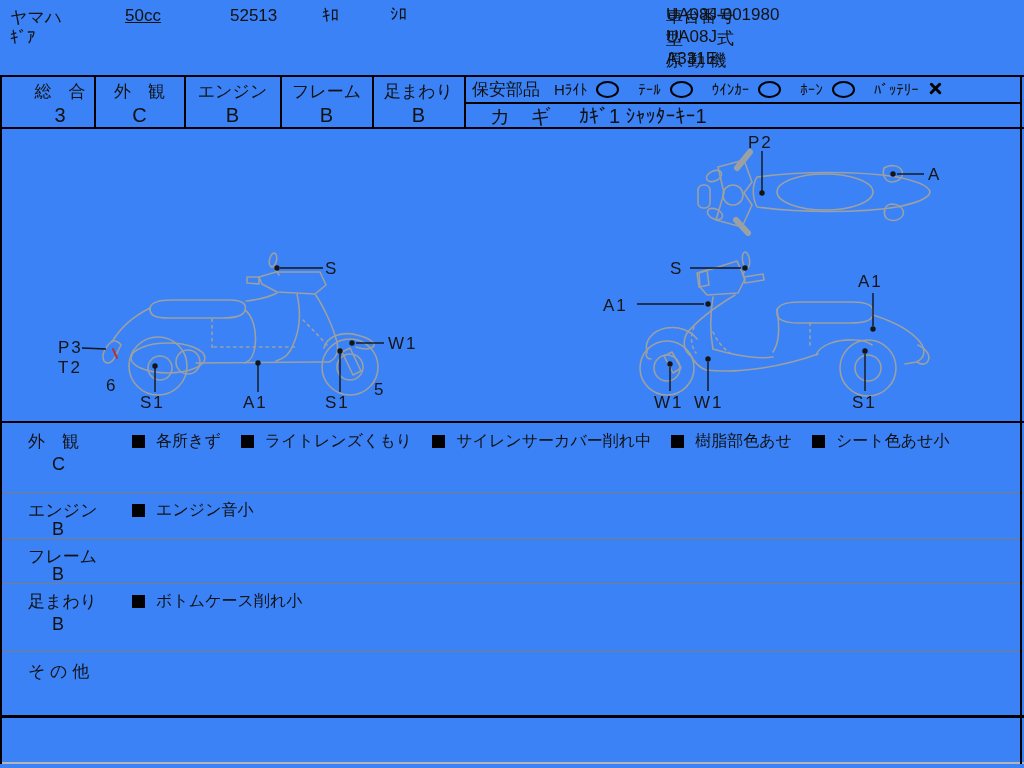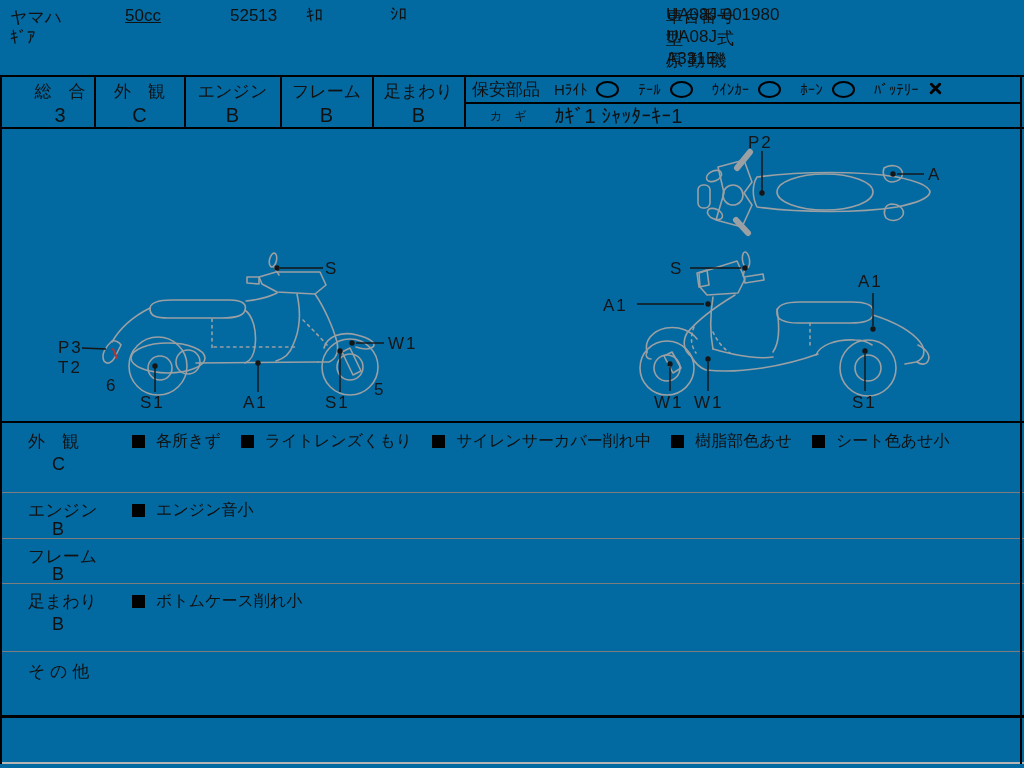--- a/index.html
+++ b/index.html
@@ -1,17 +1,17 @@
 <!DOCTYPE html>
 <html><head>
 <meta charset="utf-8">
 <style>
   html,body{margin:0;padding:0;background:#e8e8e8;}
   body{width:1024px;height:768px;font-family:"Liberation Sans","DejaVu Sans",sans-serif;color:#111;}
-  .sheet{position:relative;width:1024px;height:768px;background:#0369a1;overflow:hidden;}
+  .sheet{position:relative;width:1024px;height:768px;background:#3b82f6;overflow:hidden;}
   .hline{position:absolute;background:#000;}
   .vline{position:absolute;background:#000;}
   .sep{position:absolute;background:#7d7d7d;}
   
   .hdr span{position:absolute;font-size:17px;white-space:nowrap;}
   .hdr .lbl{display:inline-block;width:92px;}
   
   .gcell{position:absolute;top:76px;height:53px;text-align:center;}
   .glabel{display:block;font-size:17px;margin-top:4px;white-space:nowrap;}
   .gvalue{display:block;font-size:20px;margin-top:1px;}
@@ -19,21 +19,21 @@
   .srow1{position:absolute;left:466px;top:76px;width:660px;height:27px;display:flex;align-items:center;}
   .stitle{font-size:17px;margin:0 14px 0 6px;white-space:nowrap;}
   .sitem{display:flex;align-items:flex-start;margin-right:19px;white-space:nowrap;}
   .slabel{font-size:15px;margin-right:9px;}
   .ok-mark{display:inline-block;width:19px;height:13px;border:2px solid #000;border-radius:50%;}
   .ng-mark{position:relative;display:inline-block;width:15px;height:15px;}
   .ng-mark::before,.ng-mark::after{content:"";position:absolute;left:0;top:6px;width:15px;height:3.2px;background:#000;border-radius:2px;}
   .ng-mark::before{transform:rotate(45deg);}
   .ng-mark::after{transform:rotate(-45deg);}
   .srow2{position:absolute;left:466px;top:104px;width:556px;height:24px;display:flex;align-items:center;}
-  .klabel{font-size:12px;margin:0 28px 0 24px;white-space:nowrap;}
+  .klabel{font-size:20px;margin:0 28px 0 24px;white-space:nowrap;}
   .kvalue{font-size:20px;white-space:nowrap;}
   
   .note-row{position:absolute;left:2px;width:1018px;}
   .nlabel{position:absolute;left:26px;top:7px;font-size:17px;white-space:nowrap;}
   .ngrade{position:absolute;left:50px;top:31px;font-size:18px;}
   .nitems{position:absolute;left:130px;top:8px;display:flex;align-items:center;}
   .item{display:flex;align-items:center;margin-right:20px;white-space:nowrap;font-size:16px;}
   .sq{display:inline-block;width:13px;height:13px;background:#000;margin-right:11px;flex:0 0 auto;}
   
   svg.diagram{position:absolute;left:0;top:127px;}
@@ -41,21 +41,21 @@
 </style>
 </head>
 <body>
 
 <div class="sheet">
 
   <div class="hdr">
     <span style="left:10px;top:6px;">ヤマハ</span>
     <span style="left:125px;top:6px;text-decoration:underline;">50cc</span>
     <span style="left:230px;top:6px;">52513</span>
-    <span style="left:306px;top:6px;">ｷﾛ</span>
+    <span style="left:322px;top:6px;">ｷﾛ</span>
     <span style="left:390px;top:5px;">ｼﾛ</span>
     <span style="left:10px;top:28px;">ｷﾞｱ</span>
 
     <span style="left:666px;top:5px;">
         <span class="lbl">車台番号</span>
         <span>UA08J-001980</span>
       </span>
     <span style="left:666px;top:27px;">
         <span class="lbl">型　　式</span>
         <span>UA08J</span>

